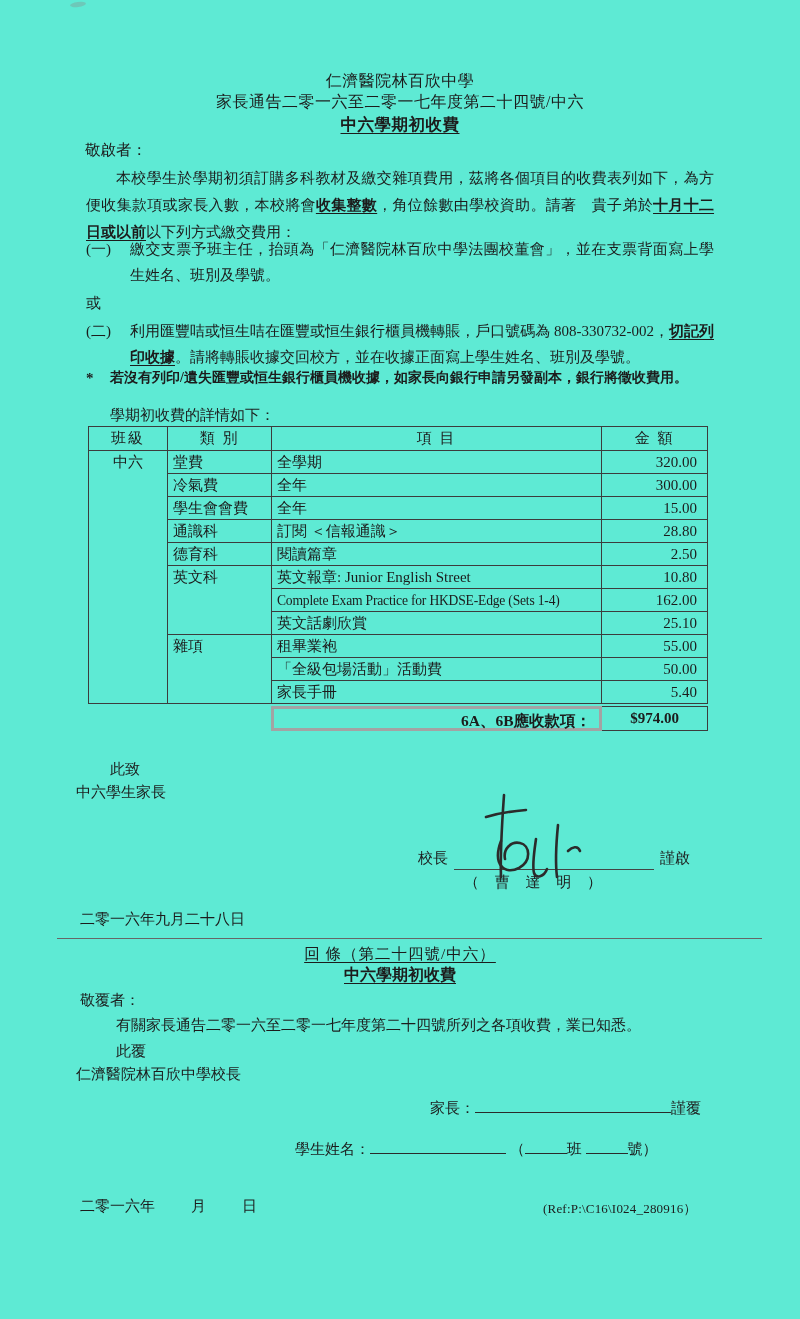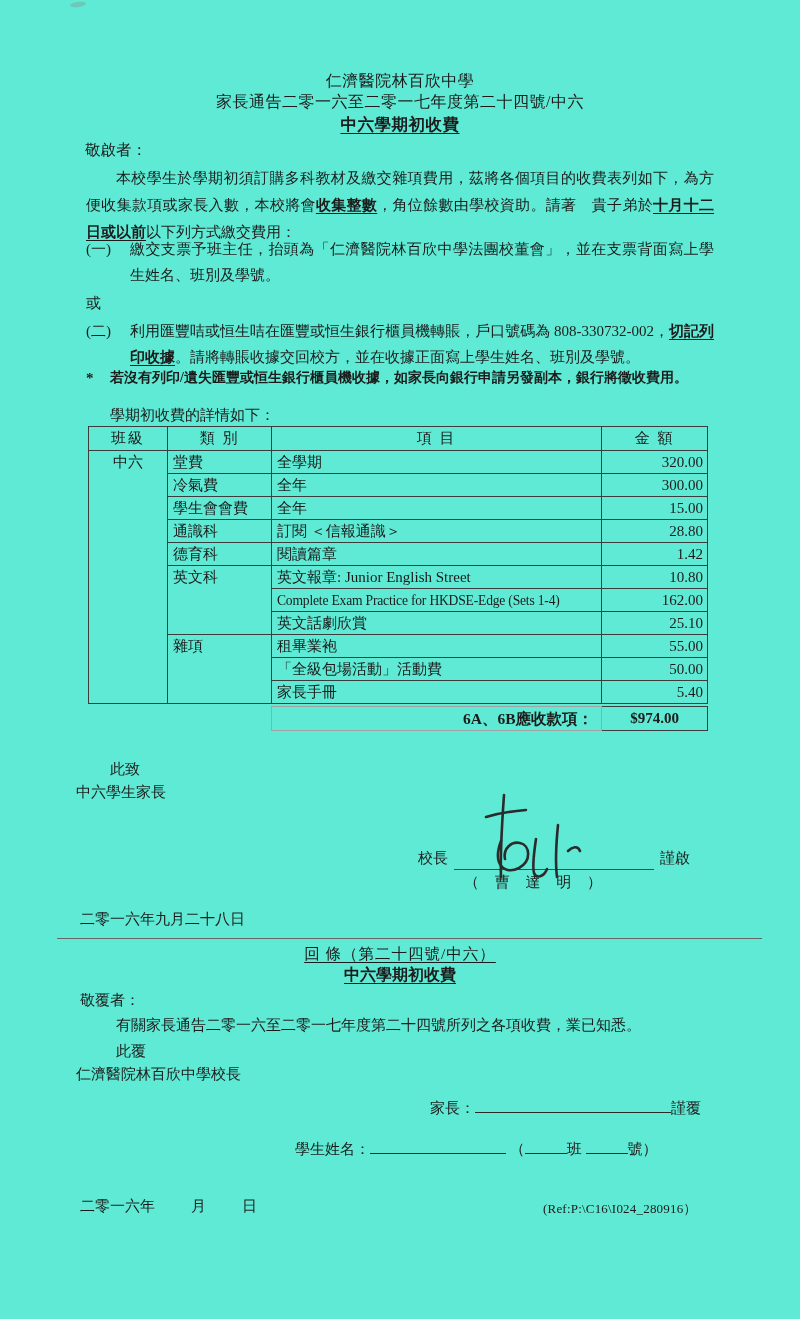--- a/index.html
+++ b/index.html
@@ -38,25 +38,25 @@
   .tbl-caption { top:406px; left:110px; }
 
   table.fees { top:426px; left:88px; position:absolute; border-collapse:collapse;
                table-layout:fixed; width:619px; font-size:15px; }
   .fees th, .fees td { border:1px solid #3c3c3c; line-height:19px; padding:1px 5px;
                        overflow:hidden; white-space:nowrap; }
   .fees th { height:24px; font-weight:normal; text-align:center; letter-spacing:2px; }
   .fees td { height:23px; }
   .fees td.cls { text-align:center; vertical-align:top; padding-top:2px; }
   .fees td.cat { vertical-align:top; padding-top:2px; }
-  .fees td.amt { text-align:right; padding-right:4px; }
+  .fees td.amt { text-align:right; padding-right:10px; }
   .fees td.tight { font-size:13.6px; letter-spacing:-.2px; }
 
   .total-row { position:absolute; left:271px; display:flex; }
-  .total-label { width:331px; border:1px solid #a3a3a3; text-align:right;
+  .total-label { width:331px; border:3px solid #a3a3a3; text-align:right;
                  font-weight:bold; padding:1px 8px 1px 0; height:25px; line-height:22px;
                  font-size:15.5px; }
   .total-amt { width:106px; border:1px solid #3c3c3c; border-left:none; text-align:center;
                font-weight:bold; height:25px; line-height:22px; }
 
   .close-salute { top:760px; left:110px; }
   .close-recipient { top:783px; left:76px; }
 
   .sig-block { top:848px; left:418px; width:310px; }
   .sig-row { display:flex; align-items:flex-end; }
@@ -157,21 +157,21 @@
       <td class="amt">15.00</td>
     </tr>
     <tr>
       <td class="cat">通識科</td>
       <td class="item">訂閱 ＜信報通識＞</td>
       <td class="amt">28.80</td>
     </tr>
     <tr>
       <td class="cat">德育科</td>
       <td class="item">閱讀篇章</td>
-      <td class="amt">1.42</td>
+      <td class="amt">2.50</td>
     </tr>
     <tr>
       <td class="cat" rowspan="3">英文科</td>
       <td class="item">英文報章: Junior English Street</td>
       <td class="amt">10.80</td>
     </tr>
     <tr>
       <td class="item tight">Complete Exam Practice for HKDSE-Edge (Sets 1-4)</td>
       <td class="amt">162.00</td>
     </tr>

